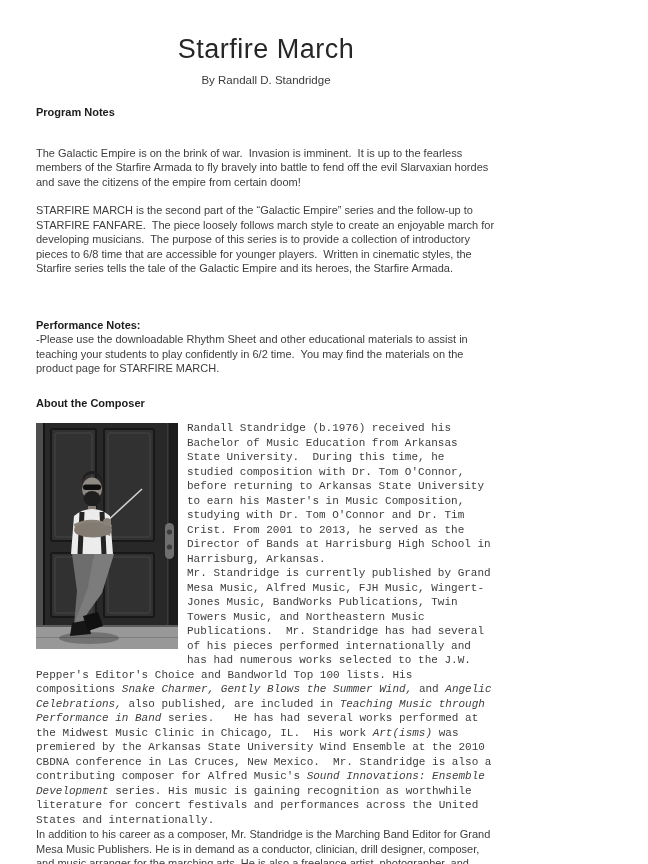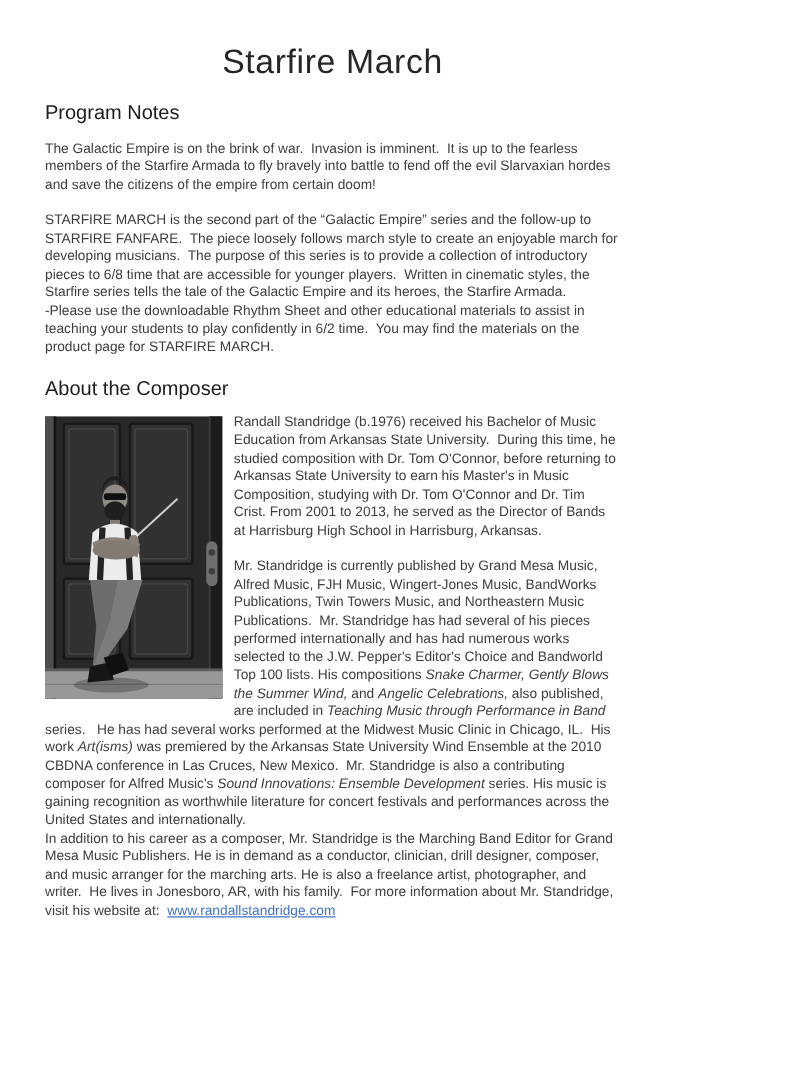--- a/index.html
+++ b/index.html
@@ -20,60 +20,62 @@
     letter-spacing: 0.5px;
     color: #262626;
   }
   .byline {
     text-align: center;
     font-size: 11.5px;
     margin-top: 9px;
     color: #3a3a3a;
   }
   .h {
-    font-weight: 400;
-    font-size: 16px;
+    font-weight: 700;
+    font-size: 11px;
     line-height: 14.5px;
     color: #1c1c1c;
   }
   .para, .pn-item {
     font-size: 11px;
     line-height: 14.5px;
     margin: 0;
     white-space: pre-wrap;
     color: #3d3d3d;
   }
   .heading-program   { margin-top: 19px; }
-  .p1                { margin-top: 13px; }
+  .p1                { margin-top: 26px; }
   .p2                { margin-top: 14px; }
   .heading-performance { margin-top: 42px; }
   .heading-about     { margin-top: 20px; }
-  .composer-section  { margin-top: 11px; }
+  .composer-section  { margin-top: 11px; font-family: Liberation Mono, monospace; }
   .composer-photo {
     float: left;
     width: 142px; height: 226px;
     margin: 2px 9px 11px 0;
     display: block;
   }
-  .c2 { margin-top: 14px; }
+  .c2 { }
   .closing { clear: both; }
   .italic { font-style: italic; }
   a.site-link { color: #4472c4; text-decoration: underline; }
 </style>
 </head>
 <body>
 
 <div class="page">
 
   <div class="title">Starfire March</div>
+  <div class="byline">By Randall D. Standridge</div>
 
   <div class="h heading-program">Program Notes</div>
   <p class="para p1">The Galactic Empire is on the brink of war.  Invasion is imminent.  It is up to the fearless members of the Starfire Armada to fly bravely into battle to fend off the evil Slarvaxian hordes and save the citizens of the empire from certain doom!</p>
   <p class="para p2">STARFIRE MARCH is the second part of the “Galactic Empire” series and the follow-up to STARFIRE FANFARE.  The piece loosely follows march style to create an enjoyable march for developing musicians.  The purpose of this series is to provide a collection of introductory pieces to 6/8 time that are accessible for younger players.  Written in cinematic styles, the Starfire series tells the tale of the Galactic Empire and its heroes, the Starfire Armada.</p>
 
+  <div class="h heading-performance">Performance Notes:</div>
   <p class="pn-item">-Please use the downloadable Rhythm Sheet and other educational materials to assist in teaching your students to play confidently in 6/2 time.  You may find the materials on the product page for STARFIRE MARCH.</p>
 
   <div class="h heading-about">About the Composer</div>
 
   <div class="composer-section">
 
     <svg class="composer-photo" viewBox="0 0 142 226" xmlns="http://www.w3.org/2000/svg" preserveAspectRatio="none">
       <g>
         <rect x="0" y="0" width="142" height="226" fill="#282828"></rect>
         <rect x="0" y="0" width="7" height="226" fill="#4e4e4e"></rect>

